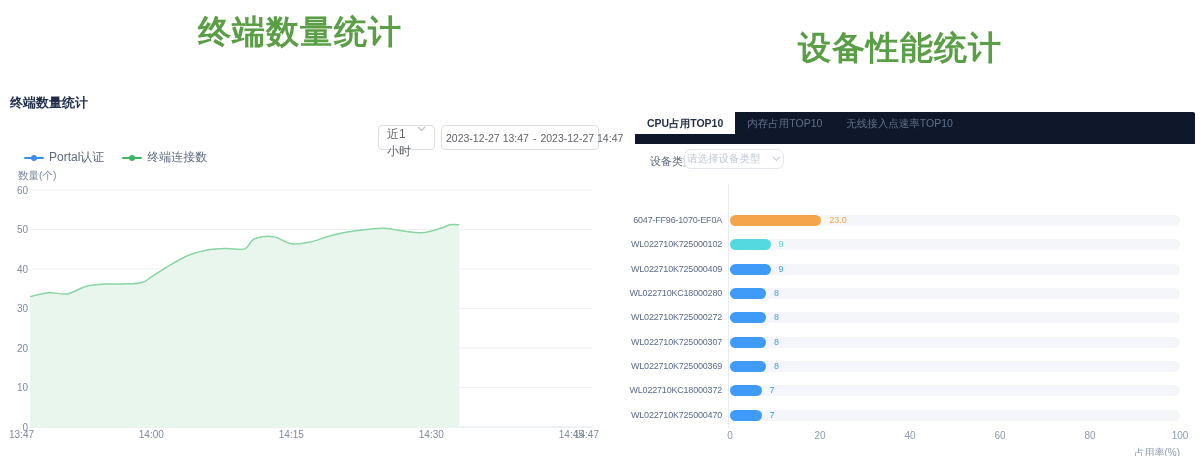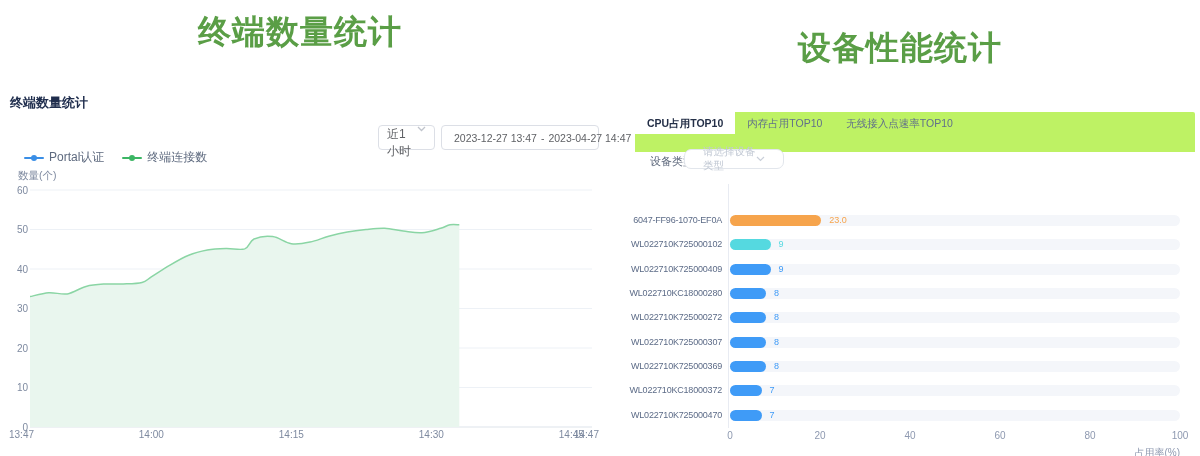--- a/index.html
+++ b/index.html
@@ -23,50 +23,50 @@
   
   .controls{position:absolute;top:125px;left:378px;display:flex;gap:6px;}
   .select-box{
     box-sizing:border-box;height:25px;border:1px solid #dcdfe6;border-radius:4px;
     display:flex;align-items:flex-start;justify-content:space-between;
     padding:0 8px;font-size:12px;color:#606266;background:#fff;
   }
   .range-select{width:57px;}
   .date-range{
     box-sizing:border-box;height:25px;width:158px;border:1px solid #dcdfe6;border-radius:4px;
-    display:flex;align-items:center;gap:4px;padding:0 8px;
+    display:flex;align-items:center;gap:4px;padding:0 0;
     font-size:10.5px;color:#606266;background:#fff;white-space:nowrap;
   }
   .chev{flex:0 0 auto;}
   .legend{
     position:absolute;top:149px;left:24px;display:flex;gap:18px;align-items:center;
     font-size:12px;color:#5e6a7f;
   }
   .legend-item{display:flex;align-items:center;gap:5px;cursor:pointer;}
   .legend-marker{position:relative;width:20px;height:8px;}
   .legend-marker .lm-line{position:absolute;left:0;top:3px;width:20px;height:2px;border-radius:1px;}
   .legend-marker .lm-dot{position:absolute;left:7px;top:1px;width:6px;height:6px;border-radius:50%;}
   #line-svg{position:absolute;left:0;top:0;}
   .tick{font-size:10px;fill:#7e8aa0;font-family:"Liberation Sans",sans-serif;}
   .axis-name{font-size:10.5px;fill:#7e8aa0;font-family:"Liberation Sans",sans-serif;}
   
   .tabbar{
-    position:absolute;left:35px;top:96px;width:560px;height:40px;
-    background:#bef264;display:flex;border-radius:2px 2px 0 0;
+    position:absolute;left:35px;top:96px;width:560px;height:32px;
+    background:#0f172a;display:flex;border-radius:2px 2px 0 0;
   }
   .tab{
     height:22px;line-height:22px;padding:0 12px;font-size:10.5px;color:#61708a;
     cursor:pointer;white-space:nowrap;
   }
   .tab.active{background:#ffffff;color:#242f47;font-weight:700;}
   .filter-label{position:absolute;left:50px;top:138px;font-size:11px;color:#5a6579;}
   .filter-select{
     position:absolute;left:84px;top:133px;width:100px;height:20px;box-sizing:border-box;
     border:1px solid #e2e6ec;border-radius:7px;background:#fff;
-    display:flex;align-items:center;justify-content:space-between;padding:0 18px;
+    display:flex;align-items:center;justify-content:space-between;padding:0 2px;
     font-size:10.5px;color:#c2c9d4;
   }
   
   #bar-chart{position:absolute;left:0;top:0;width:600px;height:456px;}
   .bar-axis-line{position:absolute;left:128px;top:168px;width:1px;height:244px;background:#e8ebf2;}
   .bar-row{position:absolute;left:0;height:11px;width:600px;}
   .bar-label{
     position:absolute;left:0;top:0;width:122px;height:11px;line-height:11px;
     text-align:right;font-size:9px;color:#5c6b87;letter-spacing:-0.2px;
   }
@@ -90,21 +90,21 @@
           <path d="M1 1 L4.5 4.5 L8 1" fill="none" stroke="#c0c4cc" stroke-width="1.3"></path>
         </svg>
     </div>
     <div class="date-range">
       <svg width="11" height="11" viewBox="0 0 12 12">
           <circle cx="6" cy="6" r="5" fill="none" stroke="#b9c0cc" stroke-width="1"></circle>
           <path d="M6 3.2 V6 L8 7.2" fill="none" stroke="#b9c0cc" stroke-width="1"></path>
         </svg>
       <span>2023-12-27 13:47</span>
       <span>-</span>
-      <span>2023-04-27 14:47</span>
+      <span>2023-12-27 14:47</span>
     </div>
   </div>
 
   <div class="legend">
     <div class="legend-item">
       <span class="legend-marker">
         <span class="lm-line" id="lm-line-0" style="background: rgb(58, 142, 230);"></span>
           <span class="lm-dot" id="lm-dot-0" style="background: rgb(58, 142, 230);"></span>
       </span>
       <span>Portal认证</span>

